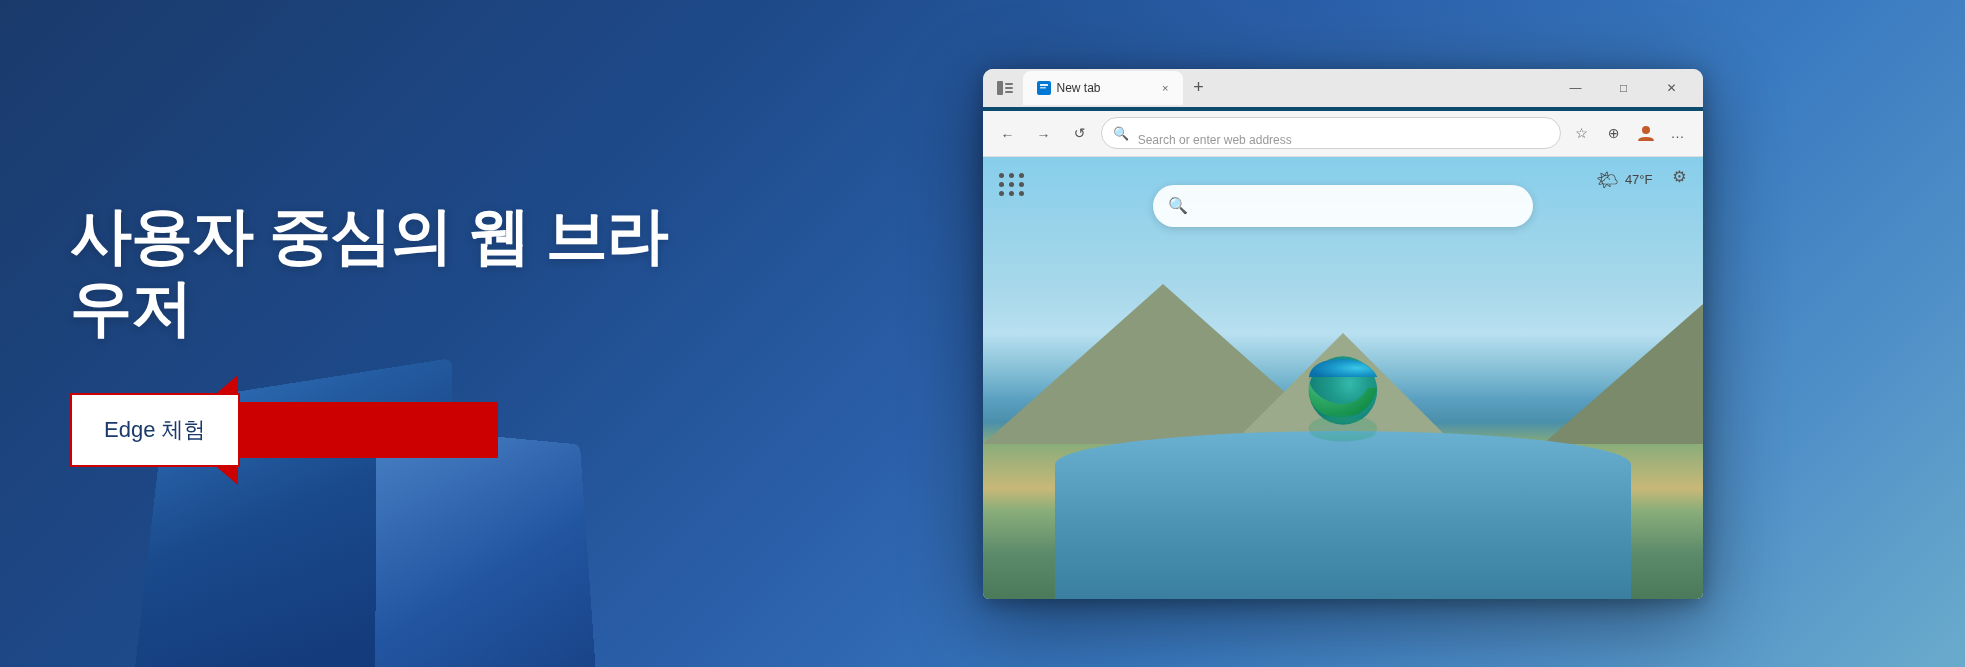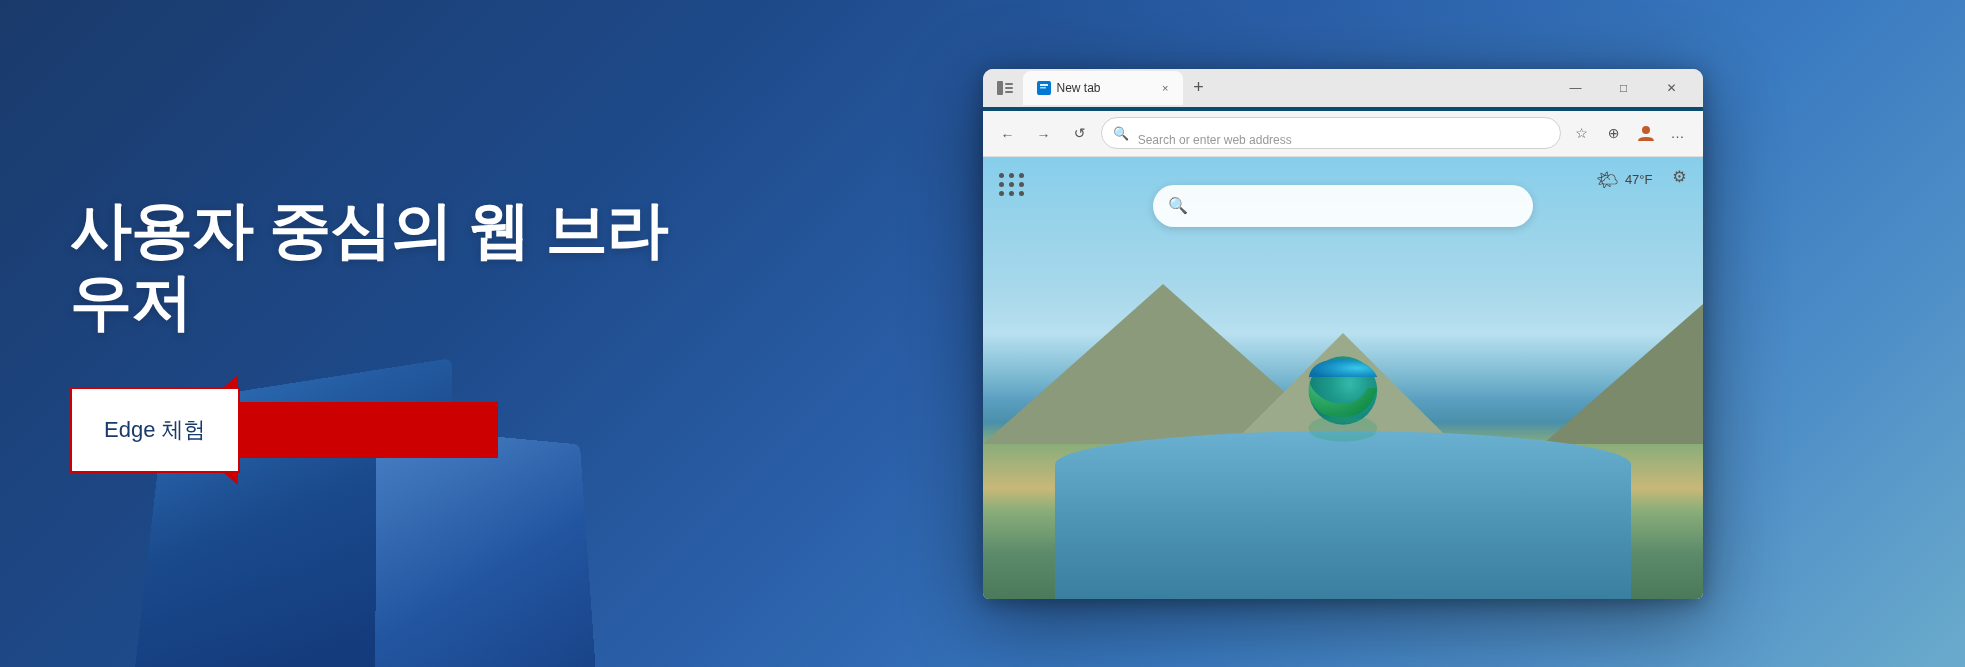--- a/index.html
+++ b/index.html
@@ -77,21 +77,21 @@
       align-items: center;
       gap: 0;
     }
 
     .cta-button {
       background: #ffffff;
       border: 2px solid #cc0000;
       color: #1a3a6b;
       font-size: 22px;
       font-weight: 500;
-      padding: 26px 32px;
+      padding: 20px 32px;
       cursor: pointer;
       white-space: nowrap;
       min-width: 150px;
       text-align: center;
       z-index: 3;
     }
 
     
     .arrow-container {
       position: relative;

